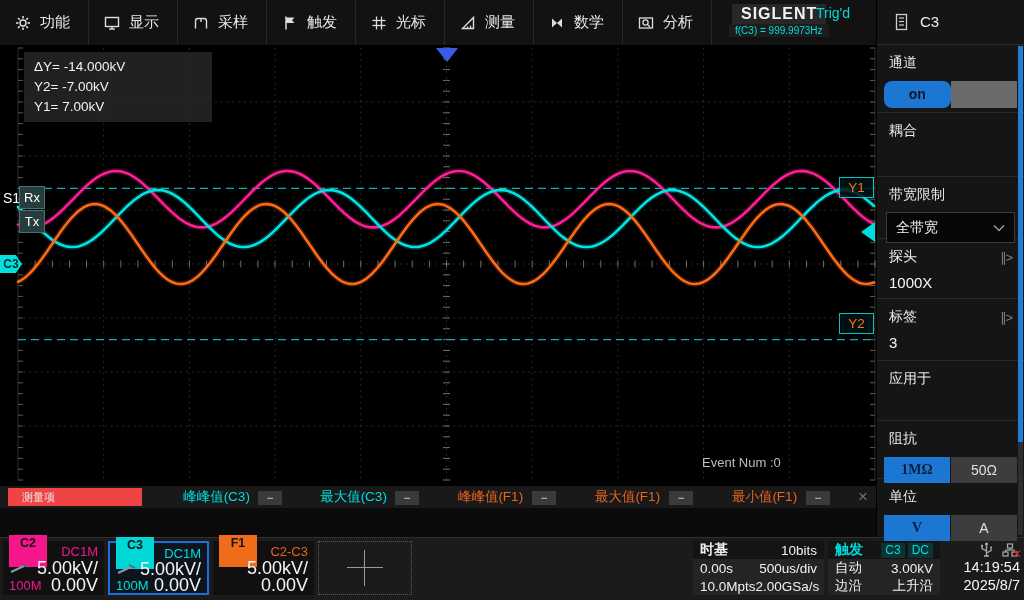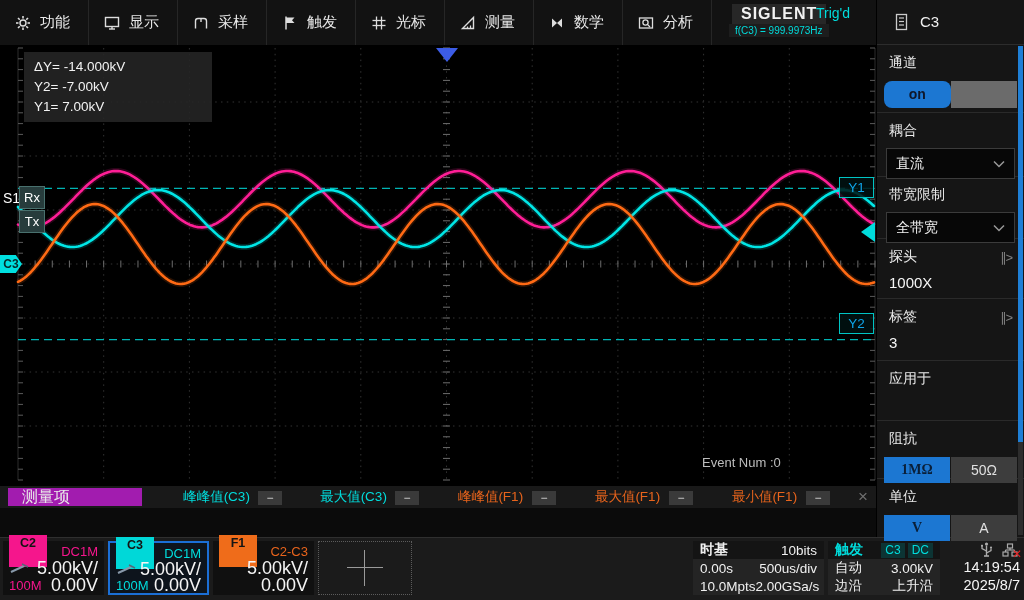--- a/index.html
+++ b/index.html
@@ -21,33 +21,33 @@
   .cursor-box{position:absolute;left:24px;top:7px;width:168px;background:rgba(38,38,38,.88);
               padding:5px 10px;font-size:13.5px;line-height:20px;color:#f2f2f2;}
   .s1{position:absolute;left:3px;top:145px;font-size:14px;color:#fff;}
   .chip{position:absolute;left:19px;width:26px;height:23px;background:#273c3c;border:1px solid #49716e;
         box-sizing:border-box;color:#fff;font-size:13px;text-align:center;line-height:21px;}
   .chip.rx{top:141px;} .chip.tx{top:165px;}
   .ch-marker{position:absolute;left:0;top:210px;width:22px;height:18px;background:#00e0e0;color:#062a2a;
              font-size:12px;font-weight:bold;text-align:center;line-height:18px;
              clip-path:polygon(0 0,72% 0,100% 50%,72% 100%,0 100%);}
   .ycur{position:absolute;left:839px;width:35px;height:21px;border:1px solid #00c4c4;background:rgba(0,18,18,.85);
-        color:#0ea5e9;font-size:13.5px;text-align:center;line-height:20px;box-sizing:border-box;}
+        color:#f97316;font-size:13.5px;text-align:center;line-height:20px;box-sizing:border-box;}
   .ycur.y1{top:132px;} .ycur.y2{top:268px;}
   .trig-pos{position:absolute;left:436px;top:3px;width:0;height:0;
             border-left:11px solid transparent;border-right:11px solid transparent;border-top:14px solid #3c5ce6;}
   .trig-lvl{position:absolute;left:861px;top:177px;width:0;height:0;
             border-top:10px solid transparent;border-bottom:10px solid transparent;border-right:14px solid #00dcdc;}
   .eventnum{position:absolute;left:702px;top:410px;font-size:13px;color:#bdbdbd;}
   
   .measure{position:absolute;left:0;top:486px;width:876px;height:51px;background:#0b0b0b;}
   .mrow{display:grid;grid-template-columns:148px repeat(5,137px) 1fr;}
   .mhead{height:22px;background:#191919;align-items:center;}
   .mvals{height:29px;align-items:center;}
-  .mitem{font-size:16px;color:#e9e9e9;padding-left:14px;background:#a21caf;margin:2px 6px 2px 8px;line-height:18px;}
+  .mitem{font-size:11px;color:#e9e9e9;padding-left:14px;background:#ef4444;margin:2px 6px 2px 8px;line-height:18px;}
   .mcol{position:relative;text-align:center;font-size:13.5px;}
   .mcol .mm{position:absolute;right:3px;top:3px;width:24px;height:14px;background:#3a3a3a;border:none;
             color:#cfcfcf;font-size:12px;line-height:11px;padding:0;cursor:pointer;}
   .mclosew{text-align:right;padding-right:8px;}
   .mclose{background:none;border:none;color:#6f6f6f;font-size:17px;line-height:16px;padding:0;cursor:pointer;}
   .mlabel{padding-left:14px;font-size:13.5px;color:#f0f0f0;}
   .mval{text-align:center;font-size:14.5px;color:#fafafa;}
   .c-cyan{color:#00dcdc;} .c-orange{color:#e8641c;} .c-magenta{color:#f5168c;}
   
   .bottombar{position:absolute;left:0;top:537px;width:1024px;height:63px;background:#1b1b1b;border-top:1px solid #2f2f2f;box-sizing:border-box;}
@@ -549,26 +549,20 @@
     <div class="sec s-channel">
       <div class="lbl">通道</div>
       <div class="toggle">
         <div class="tg-on">on</div>
         <div class="tg-off"></div>
       </div>
     </div>
 
     <div class="sec s-coupling">
       <div class="lbl">耦合</div>
-      <div class="select">
-        <span>直流</span>
-        <svg class="ic" width="12" height="8" viewBox="0 0 12 8">
-            <polyline points="1,1.5 6,6.5 11,1.5" fill="none" stroke="#999" stroke-width="1.5"></polyline>
-          </svg>
-      </div>
     </div>
 
     <div class="sec s-bw">
       <div class="lbl">带宽限制</div>
       <div class="select">
         <span>全带宽</span>
         <svg class="ic" width="12" height="8" viewBox="0 0 12 8">
             <polyline points="1,1.5 6,6.5 11,1.5" fill="none" stroke="#999" stroke-width="1.5"></polyline>
           </svg>
       </div>

